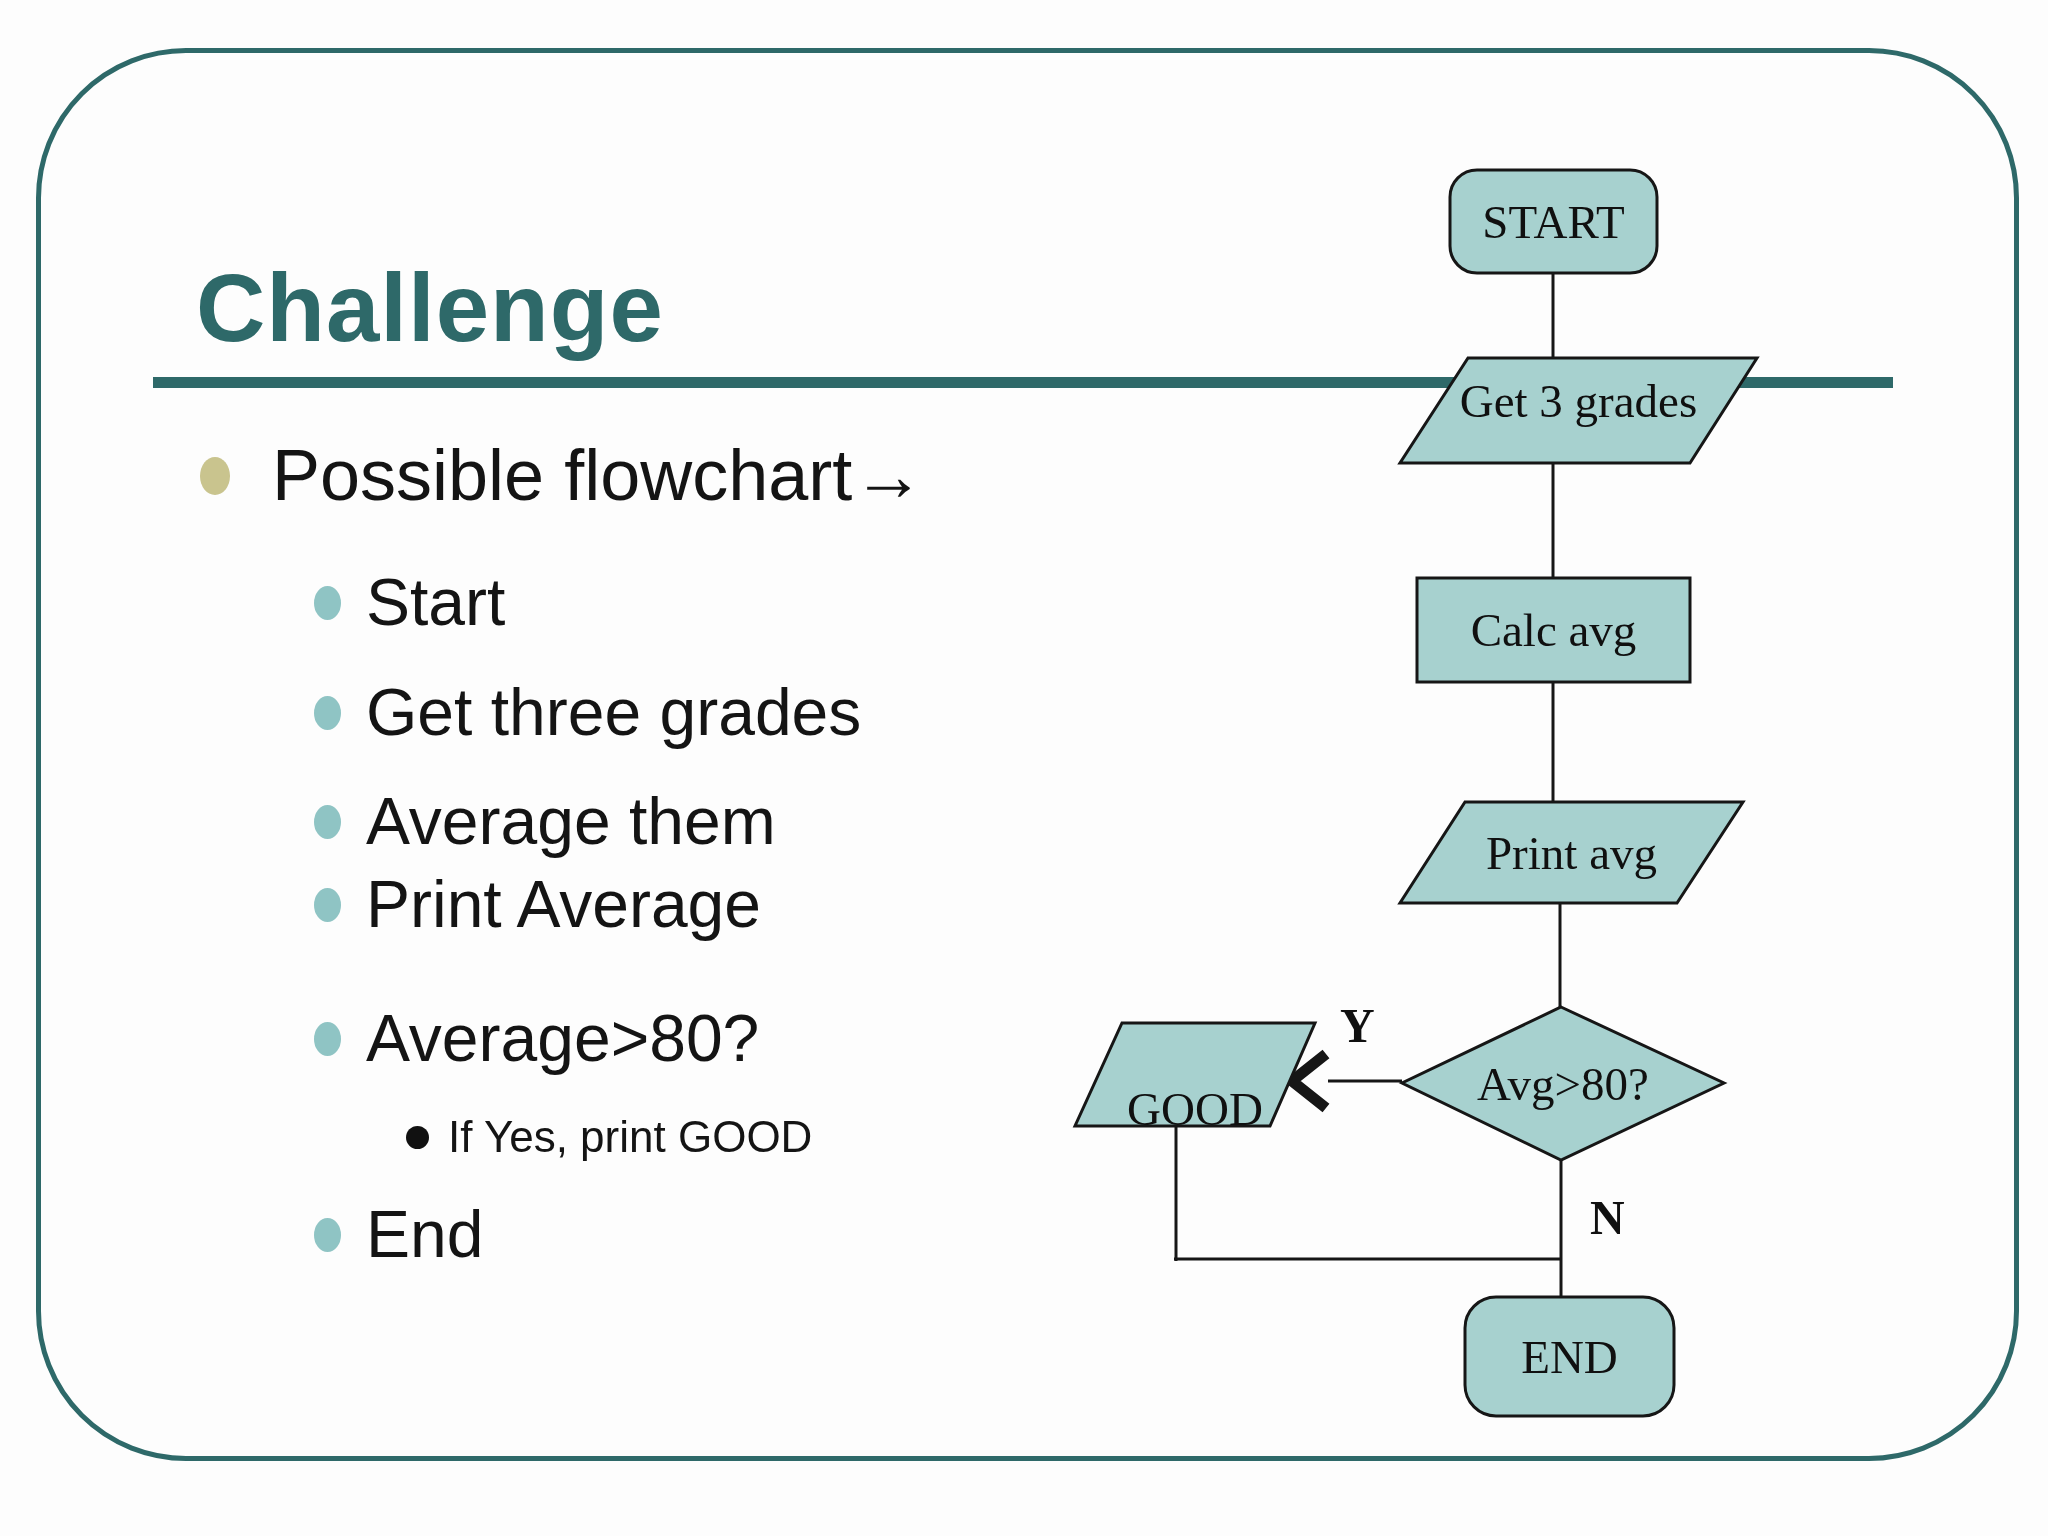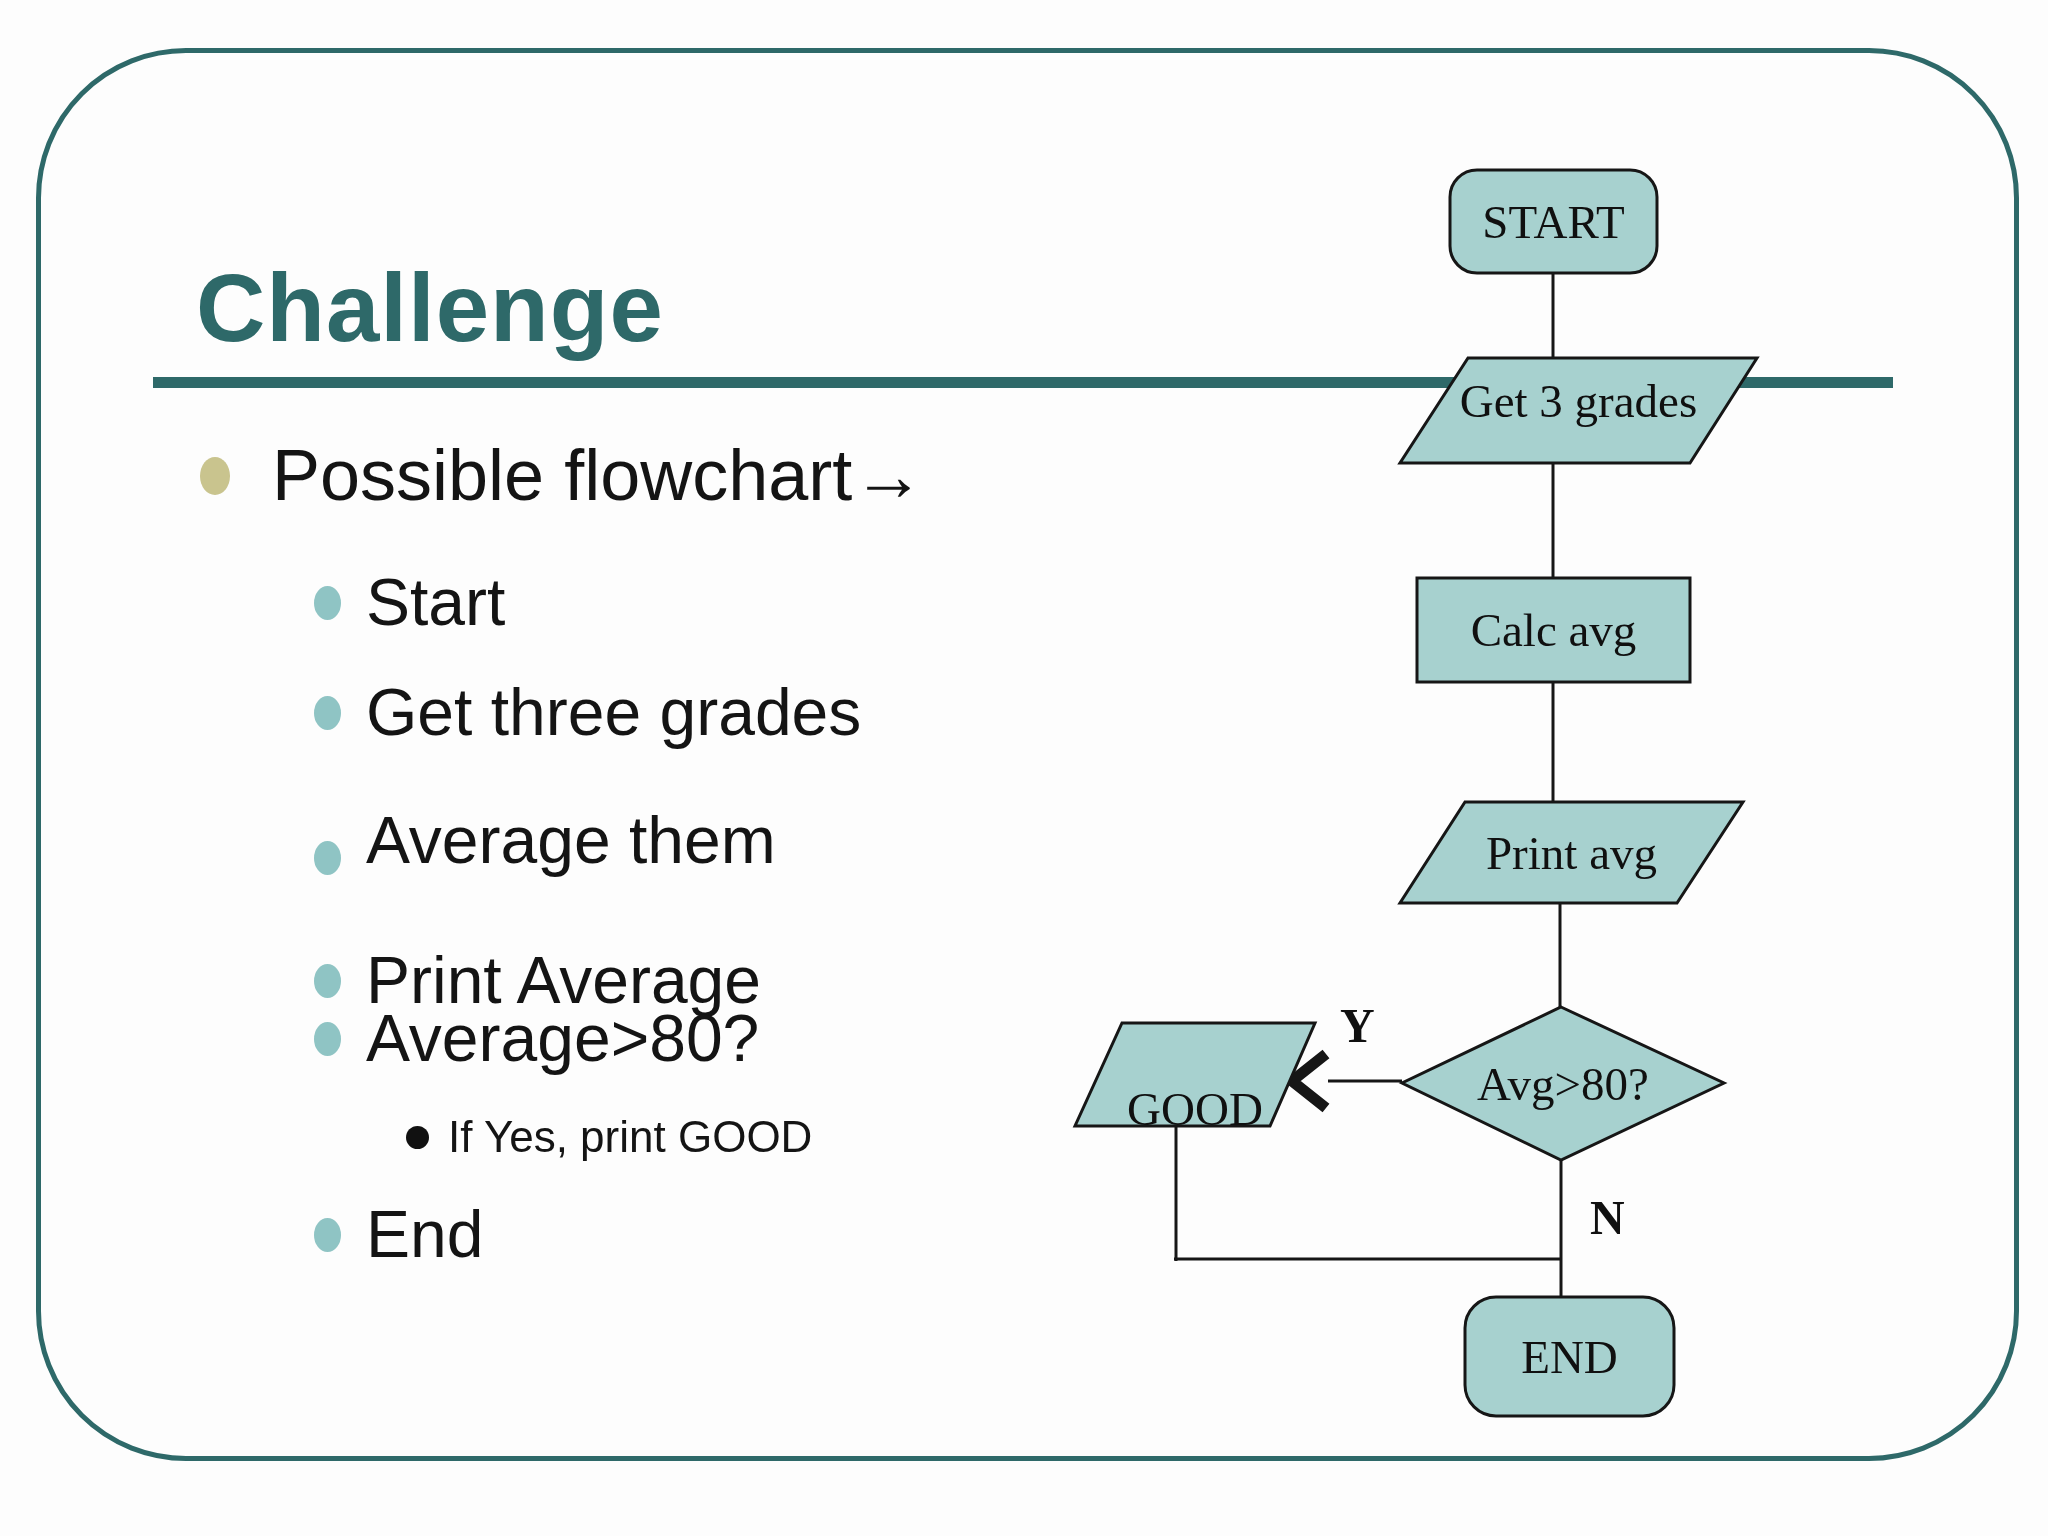--- a/index.html
+++ b/index.html
@@ -18,22 +18,22 @@
     background:#2e6969;z-index:1;}
 
   
   .row{position:absolute;display:flex;align-items:center;z-index:1;color:#141414;line-height:1.05;}
   .lvl1{left:200px;gap:42px;font-size:72px;justify-content:flex-end;}
   .lvl2{left:314px;gap:25px;font-size:66px;}
   .lvl3{left:406px;gap:19px;font-size:44px;}
   .r1{top:438px;}
   .r2{top:568px;}
   .r3{top:678px;}
-  .r4{top:806px;align-items:flex-end;}
-  .r5{top:946px;}
+  .r4{top:787px;}
+  .r5{top:870px;}
   .r6{top:1004px;}
   .r7{top:1114px;}
   .r8{top:1200px;}
   .bullet{display:inline-block;border-radius:50%;flex:0 0 auto;}
   .b1{width:30px;height:38px;background:#c9c48e;}
   .b2{width:27px;height:34px;background:#8fc4c4;}
   .b3{width:23px;height:23px;background:#111111;}
 
   
   .flow-svg{position:absolute;left:0;top:0;z-index:2;}

